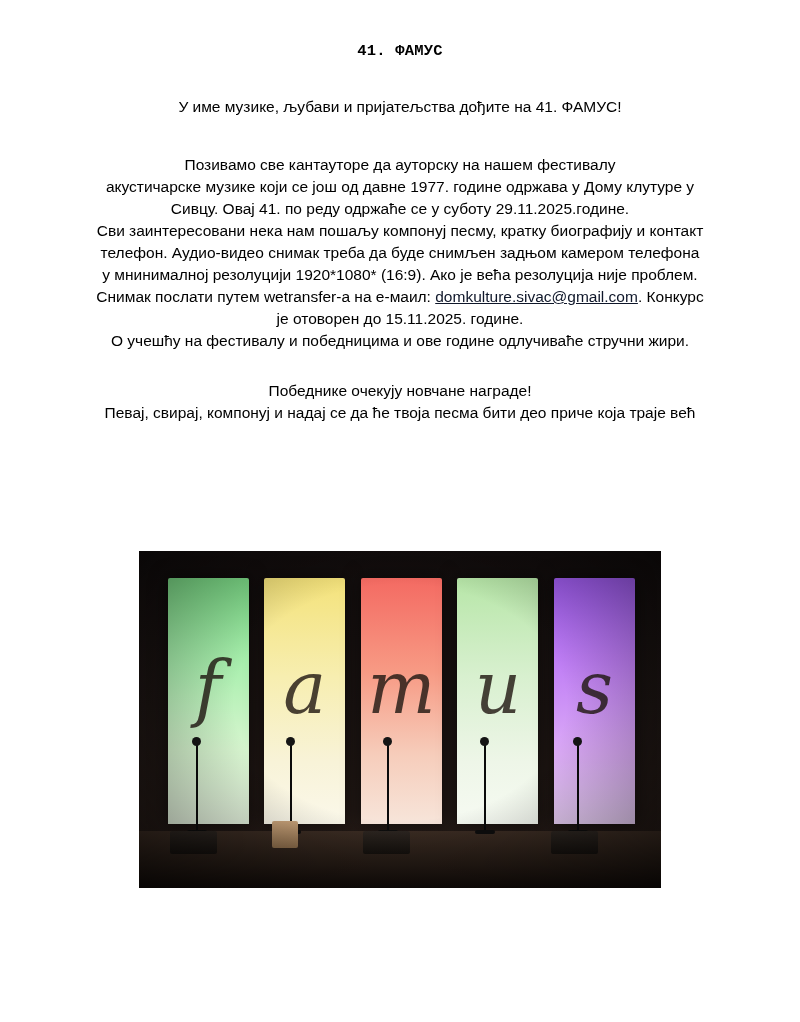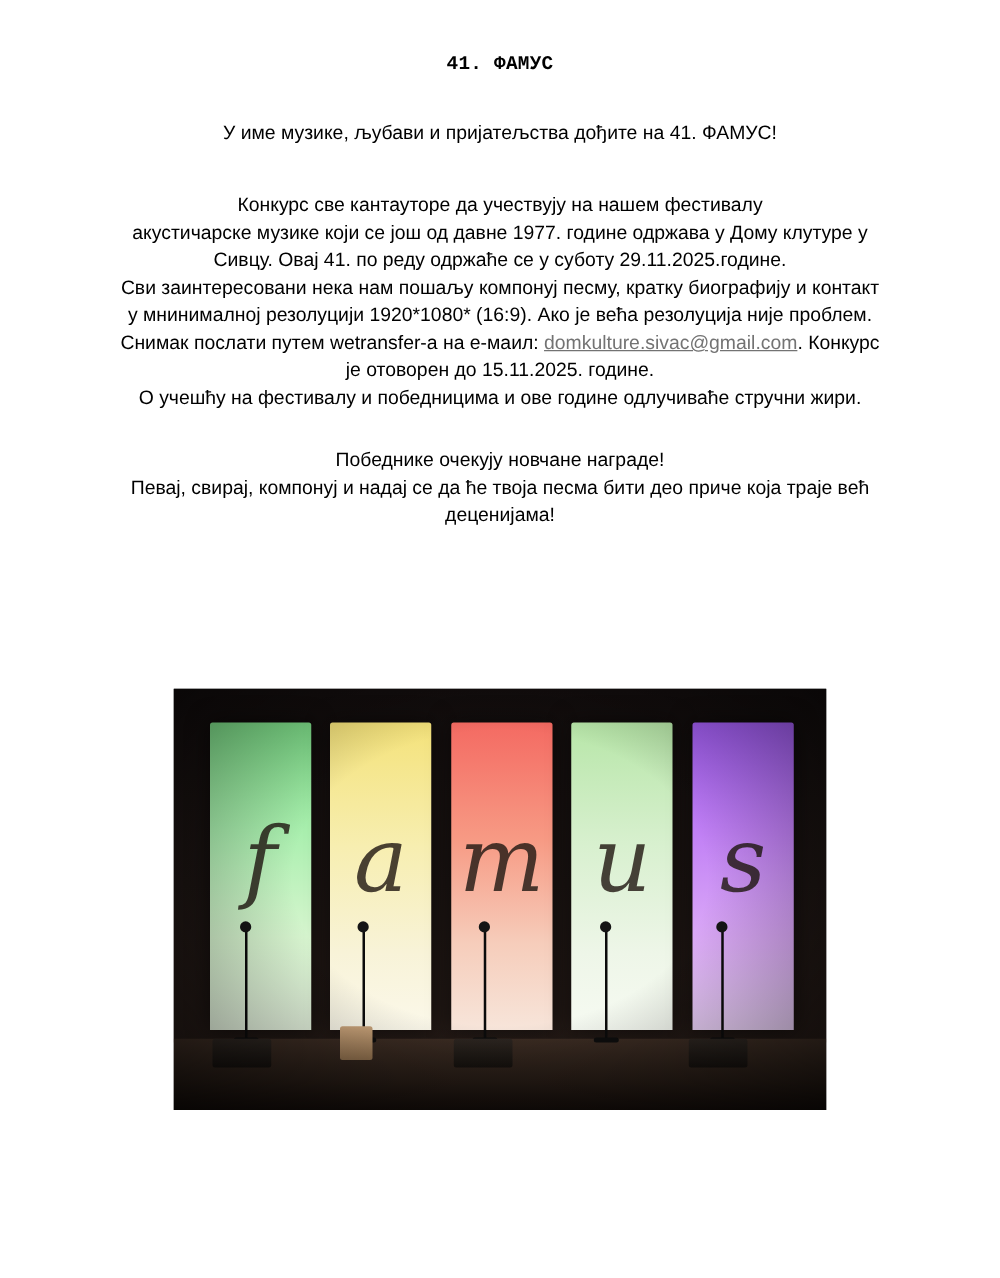--- a/index.html
+++ b/index.html
@@ -37,21 +37,21 @@
     margin: 16px;
   }
   .spacer-md { height: 20px; }
   .spacer-lg { height: 28px; }
   .block-center {
     text-align: center;
     font-size: 15.5px;
     line-height: 1.42;
   }
   a.email-link {
-    color: #737373;
+    color: #0f172a;
     text-decoration: underline;
   }
   .photo-wrap {
     position: absolute;
     left: 139px;
     top: 551px;
     width: 522px;
     height: 337px;
     background: #000;
     overflow: hidden;
@@ -158,44 +158,44 @@
 
   <div class="doc-title">41. ФАМУС</div>
 
   <div class="spacer-md"></div>
 
   <p class="para">У име музике, љубави и пријатељства дођите на 41. ФАМУС!</p>
 
   <div class="spacer-md"></div>
 
   <div class="block-center">
-    <div>Конкурс све кантауторе да учествују на нашем фестивалу</div>
+    <div>Позивамо све кантауторе да ауторску на нашем фестивалу</div>
     <div>акустичарске музике који се још од давне 1977. године одржава у Дому клутуре у</div>
     <div>Сивцу. Овај 41. по реду одржаће се у суботу 29.11.2025.године.</div>
   </div>
 
   <div class="block-center">
     <div>Сви заинтересовани нека нам пошаљу компонуј песму, кратку биографију и контакт</div>
+    <div>телефон. Аудио-видео снимак треба да буде снимљен задњом камером телефона</div>
     <div>у мнинималној резолуцији 1920*1080* (16:9). Ако је већа резолуција није проблем.</div>
     <div>
       <span>Снимак послати путем wetransfer-a на е-маил: </span><a class="email-link" href="#">domkulture.sivac@gmail.com</a><span>. Конкурс</span>
     </div>
     <div>је отоворен до 15.11.2025. године.</div>
   </div>
 
   <div class="block-center">
     <div>О учешћу на фестивалу и победницима и ове године одлучиваће стручни жири.</div>
   </div>
 
   <div class="spacer-lg"></div>
 
   <div class="block-center">
     <div>Победнике очекују новчане награде!</div>
     <div>Певај, свирај, компонуј и надај се да ће твоја песма бити део приче која траје већ</div>
-    <div>деценијама!</div>
   </div>
 
   <div class="photo-wrap">
     <div class="stage">
       <div class="backwall"></div>
 
       <div class="banner b1">
         <div class="letter">f</div>
       </div>
       <div class="banner b2">

